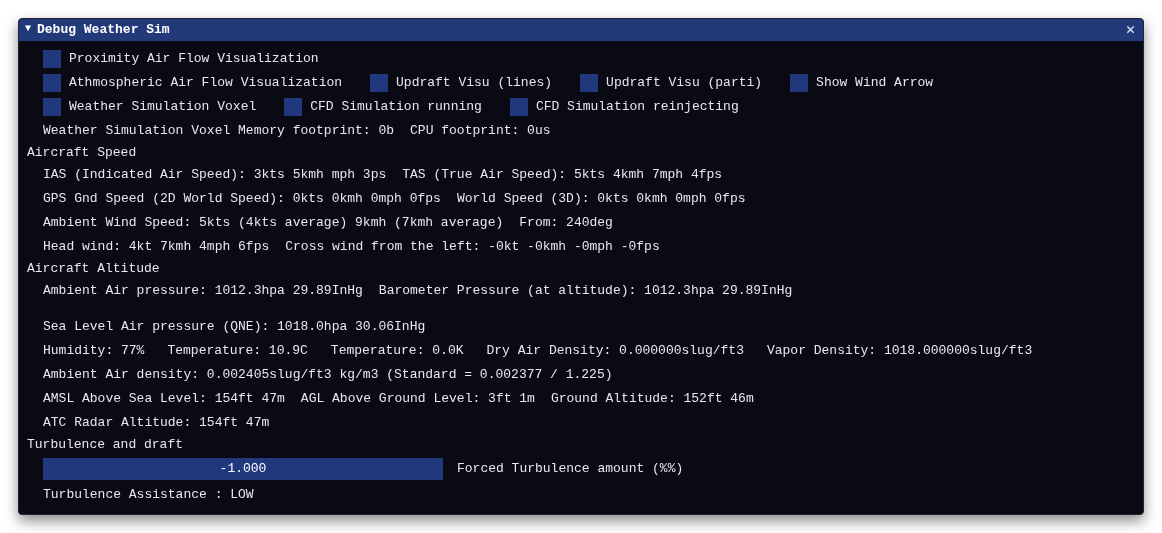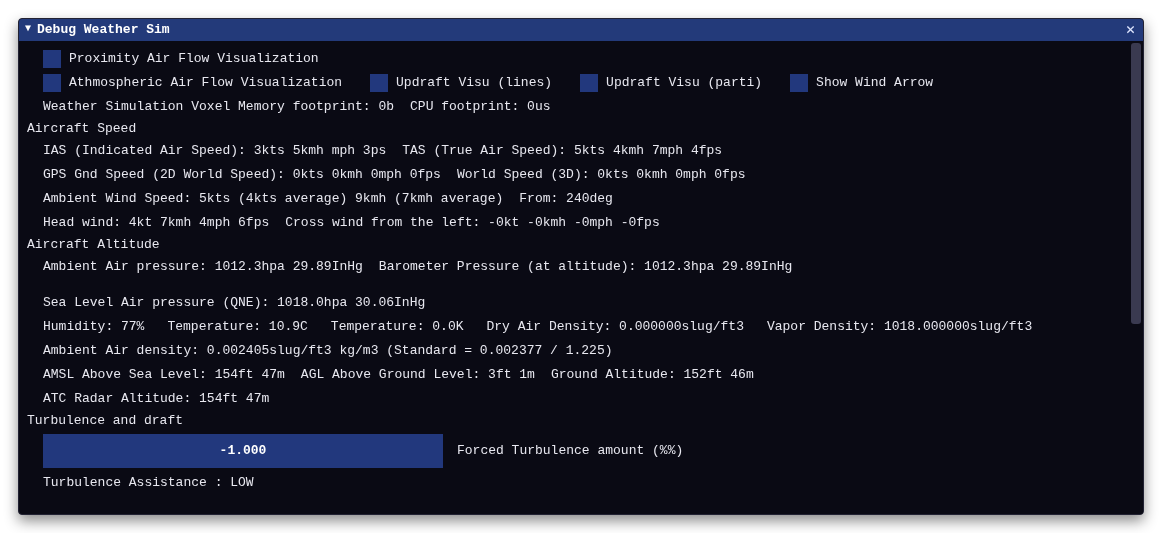--- a/index.html
+++ b/index.html
@@ -43,21 +43,21 @@
   .close-x {
     font-size: 15px;
     line-height: 15px;
     padding: 0 2px;
     color: #dfe6ff;
   }
   .body {
     flex: 1;
     overflow: hidden;
     display: flex;
-    flex-direction: row;
+    flex-direction: column;
   }
   .content {
     flex: 1;
     overflow: hidden;
     padding: 6px 6px 0 6px;
   }
   .scrollbar-track {
     width: 14px;
     background: #0a0a14;
     padding: 2px;
@@ -98,25 +98,24 @@
     padding: 2px 0 2px 18px;
   }
   .slider-row {
     display: flex;
     align-items: center;
     gap: 14px;
     padding: 3px 0 3px 18px;
   }
   .slider {
     width: 400px;
-    height: 34px;
+    height: 22px;
     background: #7f1d1d;
     position: relative;
     flex-shrink: 0;
-    font-weight: bold;
   }
   .slider-fill {
     position: absolute;
     top: 0; bottom: 0; left: 0;
     background: #22387d;
   }
   .slider-value {
     position: absolute;
     top: 0; bottom: 0; left: 0;
     width: 100%;
@@ -158,20 +157,34 @@
           </div>
         <div class="chk">
             <span class="chk-box"></span>
             <span>Updraft Visu (parti)</span>
           </div>
         <div class="chk">
             <span class="chk-box"></span>
             <span>Show Wind Arrow</span>
           </div>
       </div>
+      <div class="row indent">
+        <div class="chk">
+            <span class="chk-box"></span>
+            <span>Weather Simulation Voxel</span>
+          </div>
+        <div class="chk">
+            <span class="chk-box"></span>
+            <span>CFD Simulation running</span>
+          </div>
+        <div class="chk">
+            <span class="chk-box"></span>
+            <span>CFD Simulation reinjecting</span>
+          </div>
+      </div>
 
       <div class="multi">
         <span>Weather Simulation Voxel Memory footprint: 0b</span>
         <span>CPU footprint: 0us</span>
       </div>
 
       <div class="section label-line">Aircraft Speed</div>
       <div class="multi">
         <span>IAS (Indicated Air Speed): 3kts 5kmh mph 3ps</span>
         <span>TAS (True Air Speed): 5kts 4kmh 7mph 4fps</span>

